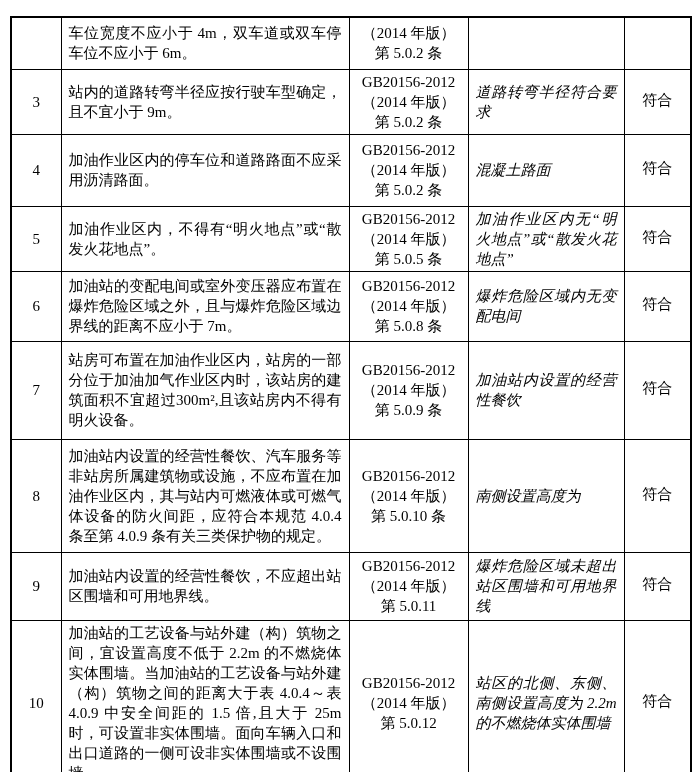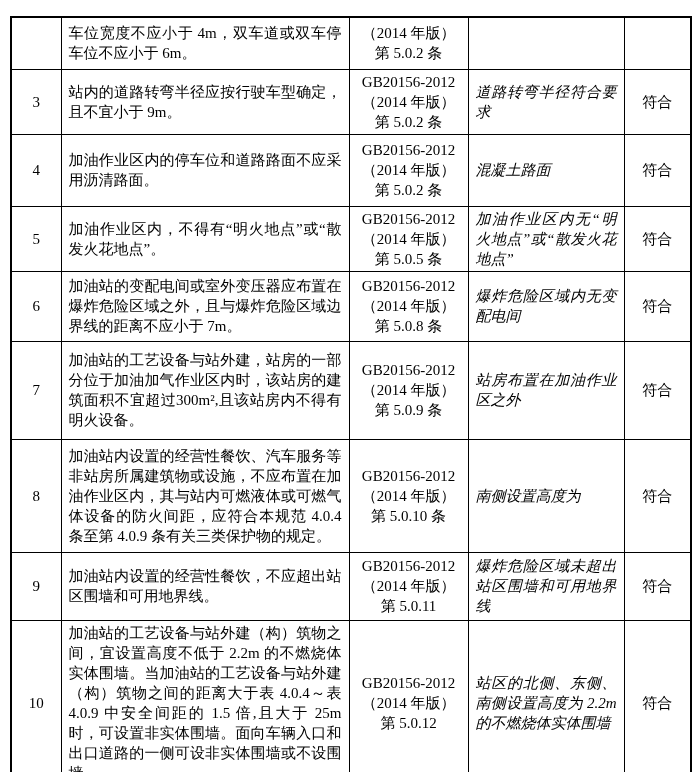--- a/index.html
+++ b/index.html
@@ -70,20 +70,21 @@
   td.c-find {
     text-align: justify;
     text-justify: inter-character;
     padding-left: 8px;
     padding-right: 8px;
     font-style: italic;
   }
   td.c-res {
     text-align: center;
     padding: 2px 2px;
+    font-family: Liberation Mono, monospace;
   }
 </style>
 </head>
 <body>
 
 <div id="page">
   <table class="review">
     <colgroup>
       <col class="w-seq">
       <col class="w-req">
@@ -131,25 +132,25 @@
         <td class="c-seq">6</td>
         <td class="c-req">加油站的变配电间或室外变压器应布置在爆炸危险区域之外，且与爆炸危险区域边界线的距离不应小于 7m。</td>
         <td class="c-std">GB20156-2012
 （2014 年版）
 第 5.0.8 条</td>
         <td class="c-find">爆炸危险区域内无变配电间</td>
         <td class="c-res">符合</td>
       </tr>
       <tr class="r5">
         <td class="c-seq">7</td>
-        <td class="c-req">加油站的工艺设备与站外建，站房的一部分位于加油加气作业区内时，该站房的建筑面积不宜超过300m²,且该站房内不得有明火设备。</td>
+        <td class="c-req">站房可布置在加油作业区内，站房的一部分位于加油加气作业区内时，该站房的建筑面积不宜超过300m²,且该站房内不得有明火设备。</td>
         <td class="c-std">GB20156-2012
 （2014 年版）
 第 5.0.9 条</td>
-        <td class="c-find">站房布置在加油作业区之外</td>
+        <td class="c-find">加油站内设置的经营性餐饮</td>
         <td class="c-res">符合</td>
       </tr>
       <tr class="r6">
         <td class="c-seq">8</td>
         <td class="c-req">加油站内设置的经营性餐饮、汽车服务等非站房所属建筑物或设施，不应布置在加油作业区内，其与站内可燃液体或可燃气体设备的防火间距，应符合本规范 4.0.4 条至第 4.0.9 条有关三类保护物的规定。</td>
         <td class="c-std">GB20156-2012
 （2014 年版）
 第 5.0.10 条</td>
         <td class="c-find">南侧设置高度为</td>
         <td class="c-res">符合</td>

